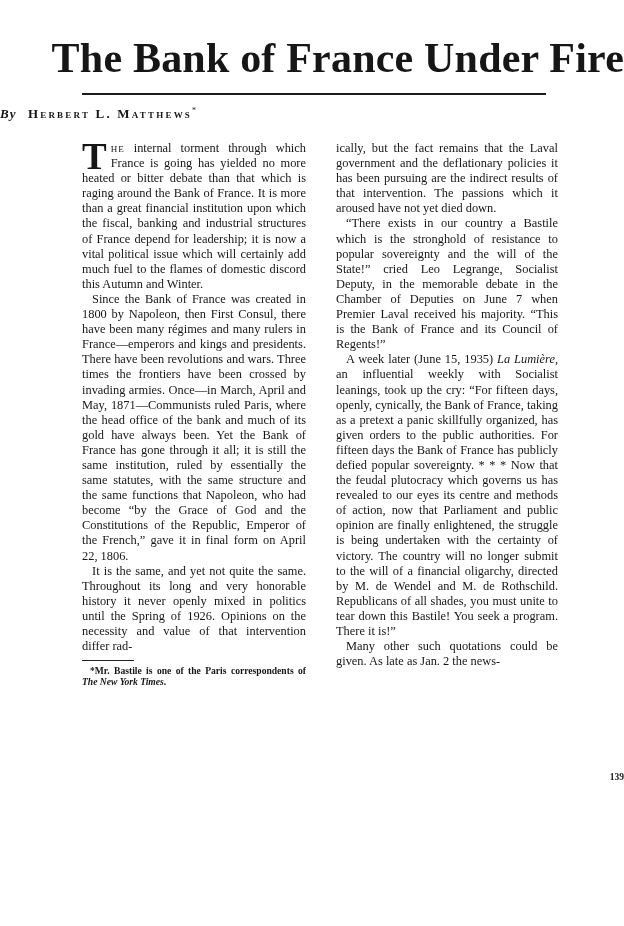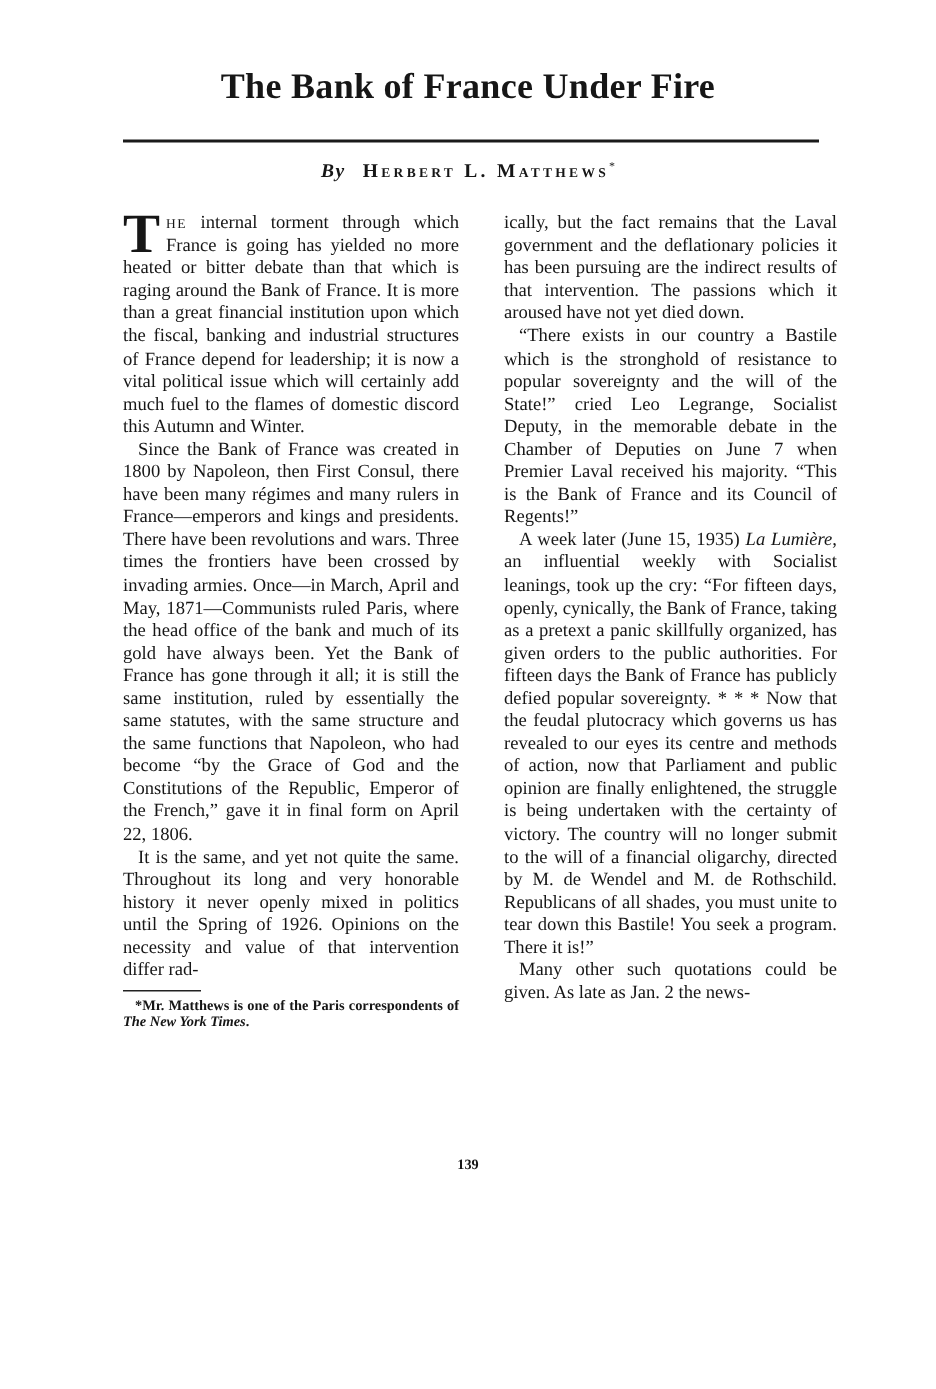--- a/index.html
+++ b/index.html
@@ -1,51 +1,51 @@
 <!DOCTYPE html>
 <html><head>
   <meta charset="utf-8">
   <style>
     html, body { margin: 0; padding: 0; background: #ffffff; }
     body { width: 624px; height: 926px; position: relative; overflow: hidden; color: #161616; font-family: "Liberation Serif", "DejaVu Serif", serif; }
-    .title { position: absolute; left: 0; width: 624px; top: 36px; text-align: center; font-weight: bold; font-size: 24px; letter-spacing: 0.2px; line-height: 44px; margin: 0; }
+    .title { position: absolute; left: 0; width: 624px; top: 36px; text-align: right; font-weight: bold; font-size: 42px; letter-spacing: 0.2px; line-height: 44px; margin: 0; }
     .rule { position: absolute; left: 82px; width: 464px; top: 93px; height: 2px; background: #1a1a1a; }
-    .byline { position: absolute; left: 0; width: 624px; top: 102px; text-align: center; font-size: 13px; letter-spacing: 2.2px; line-height: 18px; }
+    .byline { position: absolute; left: 0; width: 624px; top: 102px; text-align: left; font-size: 13px; letter-spacing: 2.2px; line-height: 18px; }
     .byline .by { font-style: italic; font-weight: bold; margin-right: 6px; letter-spacing: 1px; }
     .byline .name { font-variant: small-caps; font-weight: bold; }
     .byline sup { font-size: 8px; letter-spacing: 0; }
     .col { position: absolute; top: 141px; font-size: 12.4px; line-height: 15.1px; text-align: justify; }
     .col p { margin: 0; text-indent: 10px; }
     .col-left { left: 82px; width: 224px; }
     .col-right { left: 336px; width: 222px; }
     .dropcap { float: left; font-size: 37px; line-height: 28px; margin: 2px 4px 0 0; font-weight: bold; }
     .first { text-indent: 0 !important; }
     .sc { font-variant: small-caps; letter-spacing: 1px; }
     .fn-rule { width: 52px; height: 1px; background: #222; margin: 6px 0 5px 0; }
     .footnote { font-size: 9.6px; line-height: 10.5px; text-indent: 8px !important; font-weight: bold; }
     .footnote i { font-style: italic; }
-    .pagenum { position: absolute; top: 772px; left: 0; width: 624px; text-align: center; font-size: 9.5px; font-weight: bold; }
+    .pagenum { position: absolute; top: 772px; left: 0; width: 624px; text-align: right; font-size: 9.5px; font-weight: bold; }
     .lj { text-align-last: left; }
   </style>
 </head>
 <body>
 
 <h1 class="title">The Bank of France Under Fire</h1>
 <div class="rule"></div>
 <div class="byline">
   <span class="by">By</span>
   <span class="name">Herbert L. Matthews</span><sup>*</sup>
 </div>
 
 <div class="col col-left">
   <p class="first"><span class="dropcap">T</span><span class="sc">he</span><span> internal torment through which France is going has yielded no more heated or bitter debate than that which is raging around the Bank of France. It is more than a great financial institution upon which the fiscal, banking and industrial structures of France depend for leadership; it is now a vital political issue which will certainly add much fuel to the flames of domestic discord this Autumn and Winter.</span></p>
   <p>Since the Bank of France was created in 1800 by Napoleon, then First Consul, there have been many régimes and many rulers in France—emperors and kings and presidents. There have been revolutions and wars. Three times the frontiers have been crossed by invading armies. Once—in March, April and May, 1871—Communists ruled Paris, where the head office of the bank and much of its gold have always been. Yet the Bank of France has gone through it all; it is still the same institution, ruled by essentially the same statutes, with the same structure and the same functions that Napoleon, who had become “by the Grace of God and the Constitutions of the Republic, Emperor of the French,” gave it in final form on April 22, 1806.</p>
   <p class="lj">It is the same, and yet not quite the same. Throughout its long and very honorable history it never openly mixed in politics until the Spring of 1926. Opinions on the necessity and value of that intervention differ rad-</p>
   <div class="fn-rule"></div>
-  <p class="footnote"><span>*Mr. Matthews is one of the Paris correspondents of </span><i>The New York Times</i><span>.</span></p>
+  <p class="footnote"><span>*Mr. Bastile is one of the Paris correspondents of </span><i>The New York Times</i><span>.</span></p>
 </div>
 
 <div class="col col-right">
   <p class="first">ically, but the fact remains that the Laval government and the deflationary policies it has been pursuing are the indirect results of that intervention. The passions which it aroused have not yet died down.</p>
   <p>“There exists in our country a Bastile which is the stronghold of resistance to popular sovereignty and the will of the State!” cried Leo Legrange, Socialist Deputy, in the memorable debate in the Chamber of Deputies on June 7 when Premier Laval received his majority. “This is the Bank of France and its Council of Regents!”</p>
   <p><span>A week later (June 15, 1935) </span><i>La Lumière,</i><span> an influential weekly with Socialist leanings, took up the cry: “For fifteen days, openly, cynically, the Bank of France, taking as a pretext a panic skillfully organized, has given orders to the public authorities. For fifteen days the Bank of France has publicly defied popular sovereignty. * * * Now that the feudal plutocracy which governs us has revealed to our eyes its centre and methods of action, now that Parliament and public opinion are finally enlightened, the struggle is being undertaken with the certainty of victory. The country will no longer submit to the will of a financial oligarchy, directed by M. de Wendel and M. de Rothschild. Republicans of all shades, you must unite to tear down this Bastile! You seek a program. There it is!”</span></p>
   <p class="lj">Many other such quotations could be given. As late as Jan. 2 the news-</p>
 </div>
 
 <div class="pagenum">139</div>

